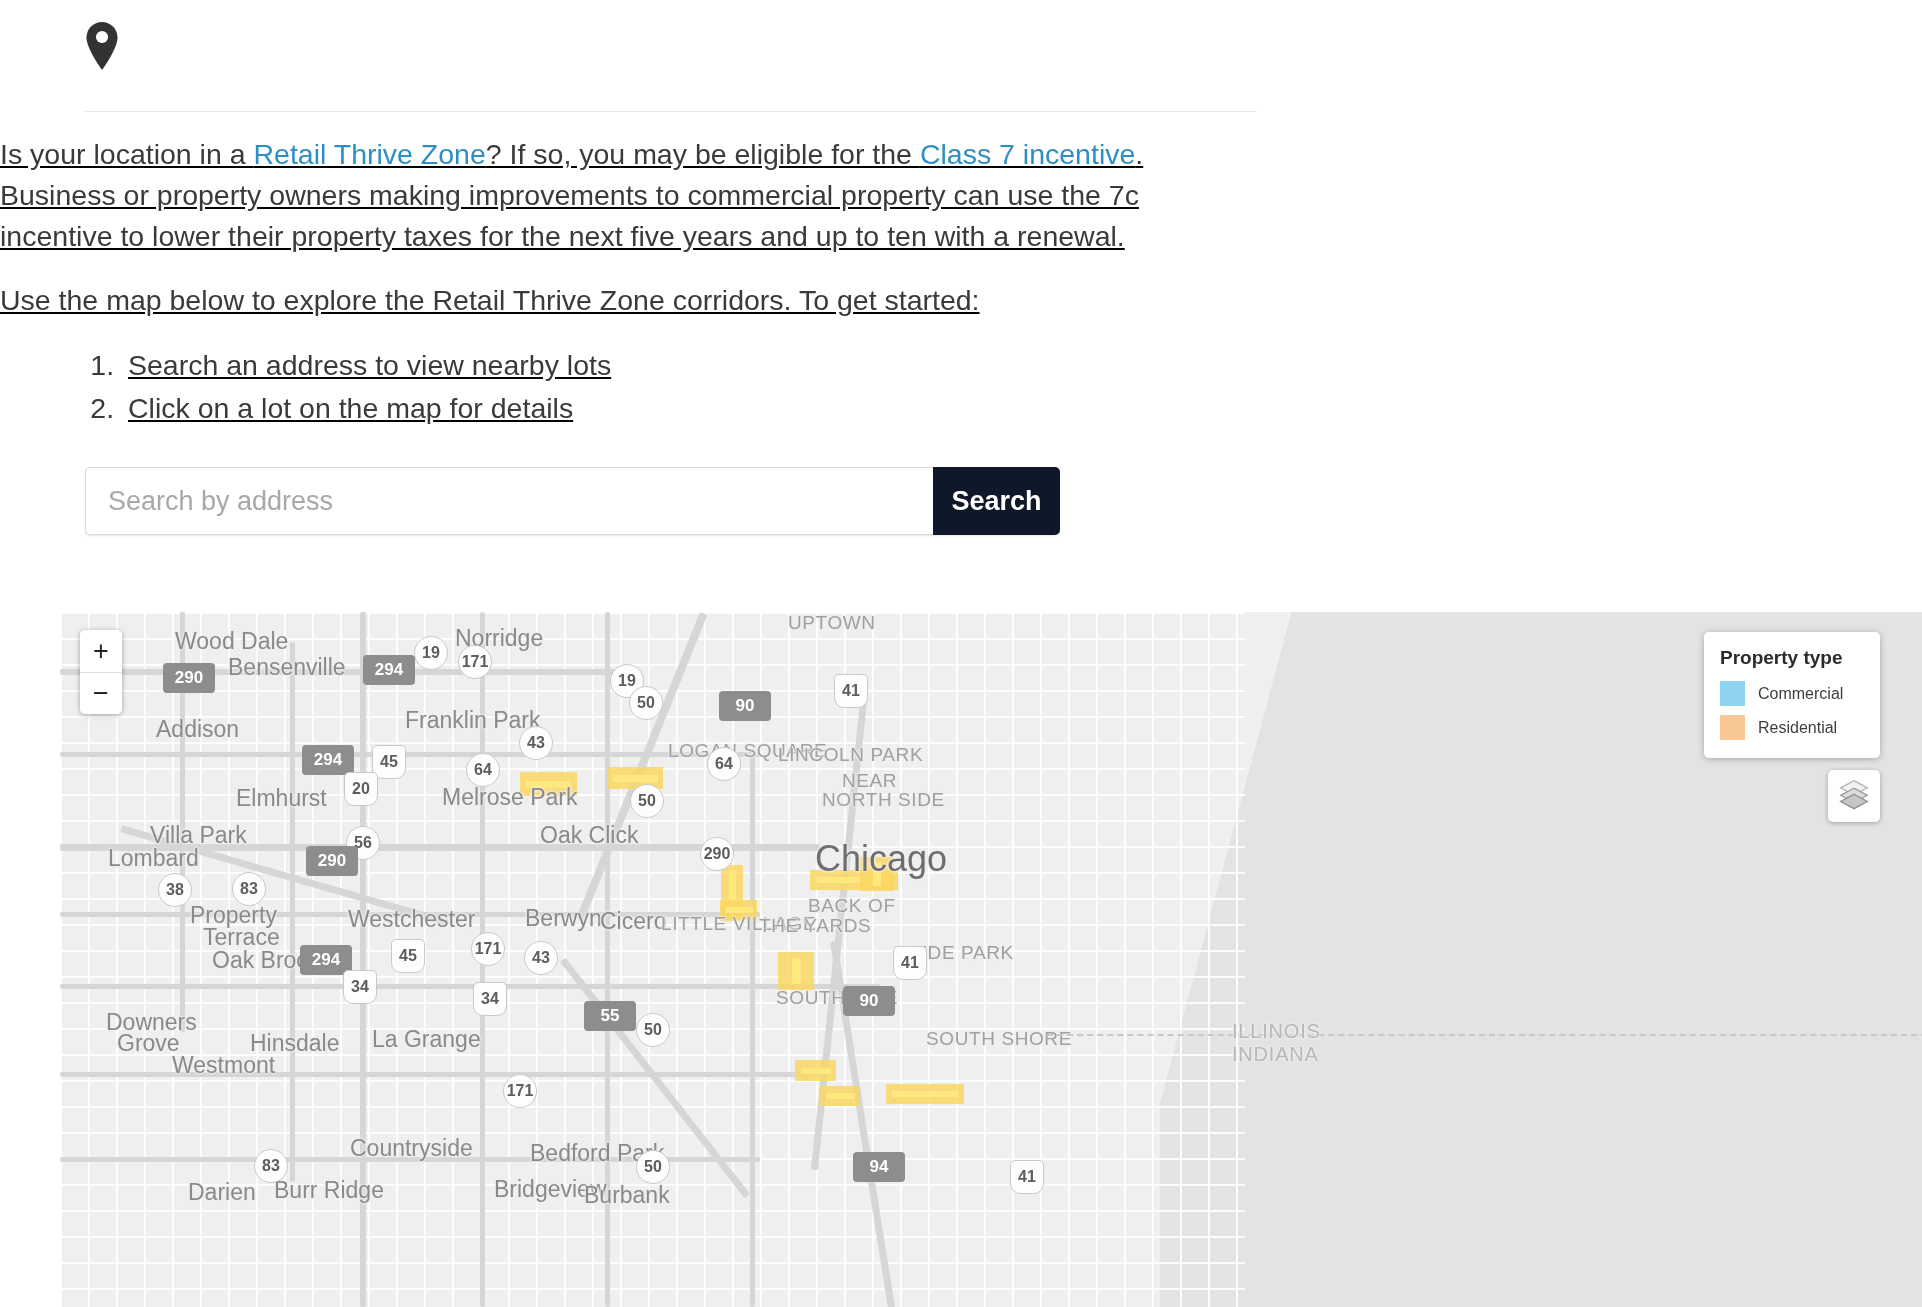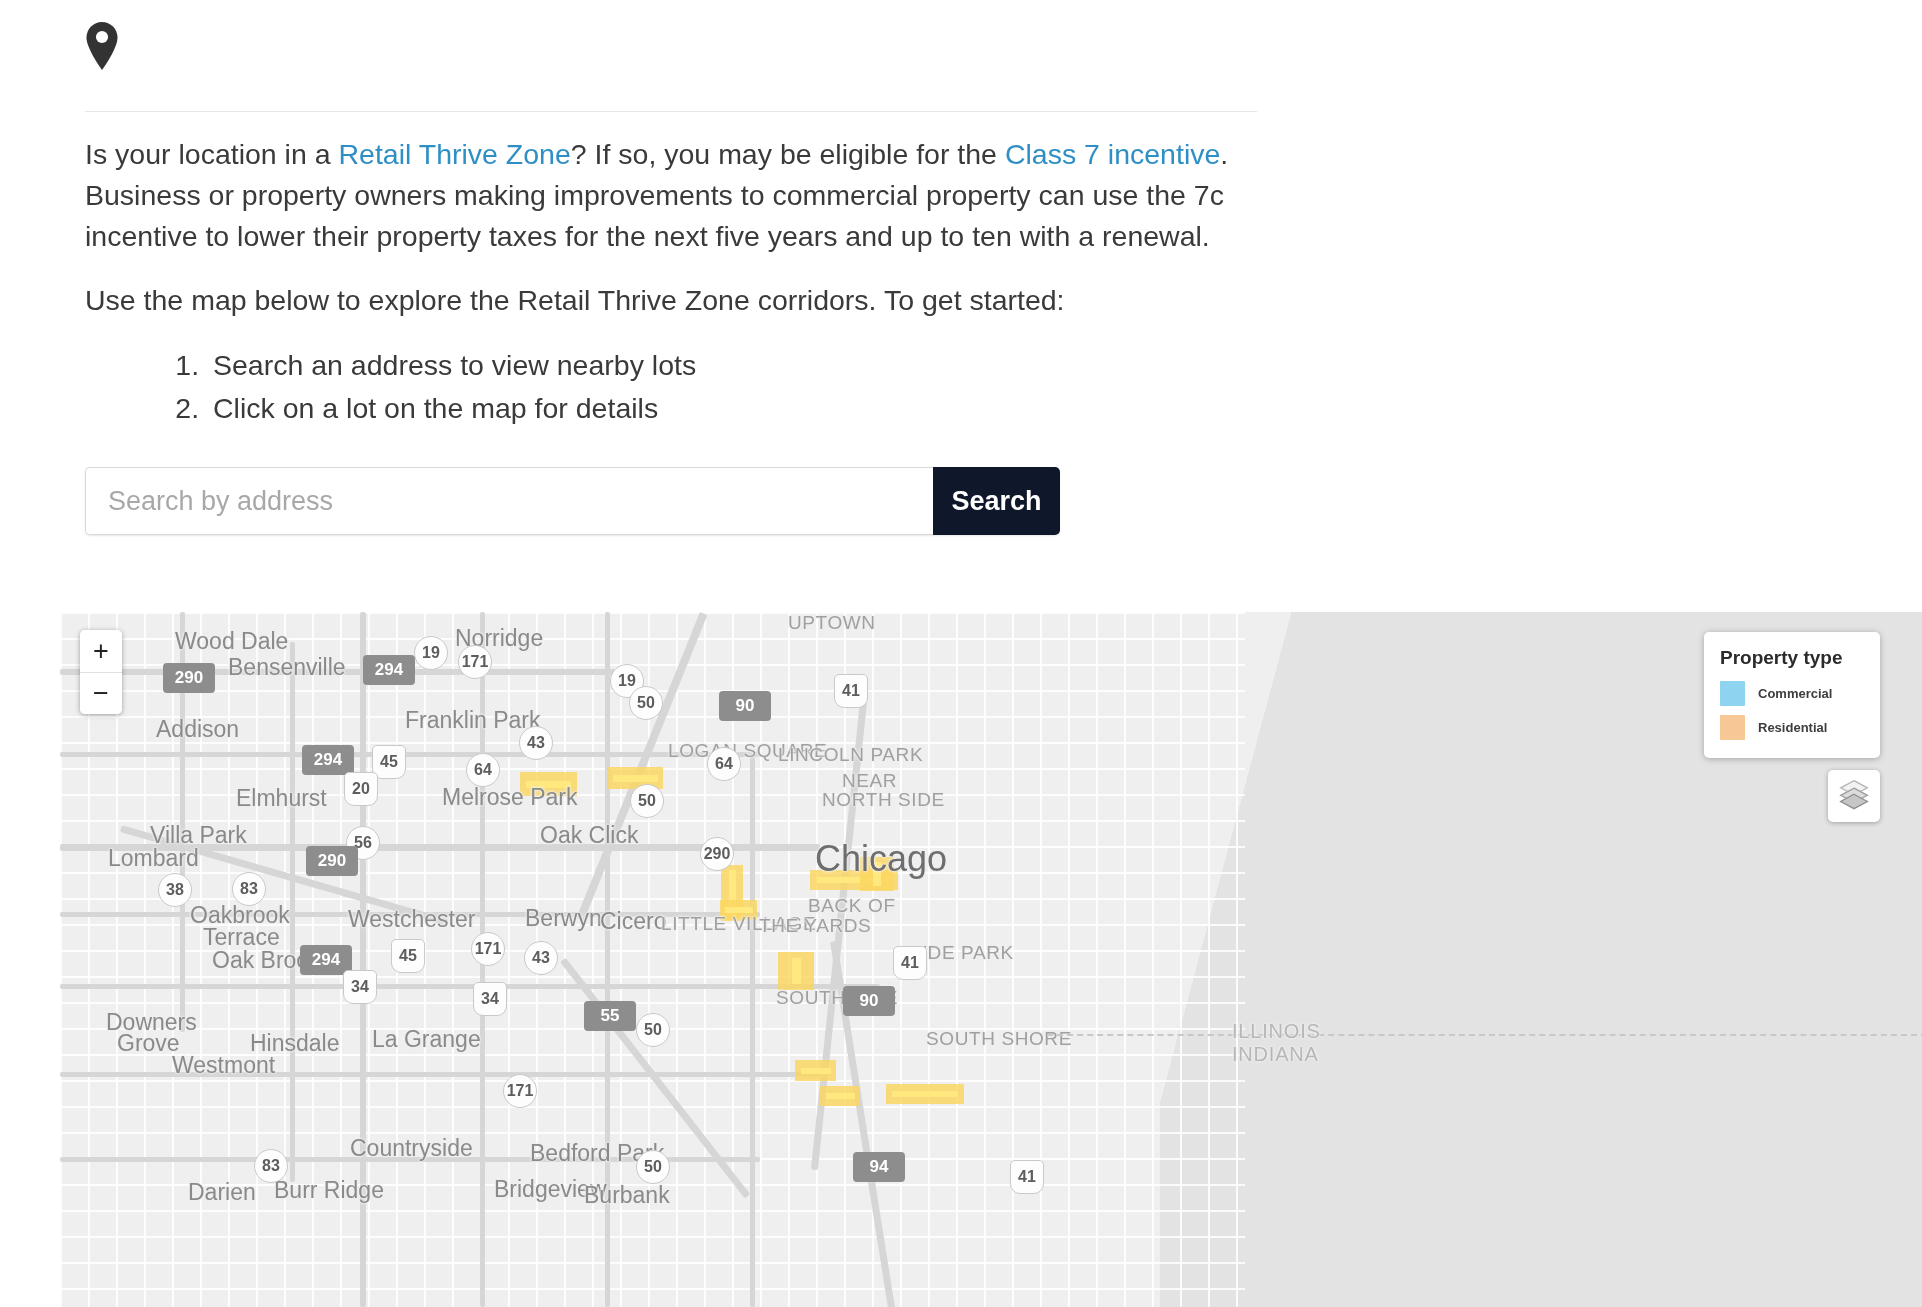--- a/index.html
+++ b/index.html
@@ -30,21 +30,21 @@
   .pin-icon { flex: 0 0 auto; display:block; }
 
   .title-divider {
     margin: 30px 0 0 0;
     width: 1172px;
     height: 1px;
     background: #e7e7e7;
   }
 
   
-  .content { padding-left: 85px; padding-top: 22px; }
+  .content { padding-top: 22px; text-decoration: underline; }
   .para {
     font-size: 28.5px;
     line-height: 41px;
     color: #3a3a3a;
     max-width: 1180px;
     margin: 0 0 23px 0;
     font-weight: 400;
   }
   .para a { color: #2e8fc4; text-decoration: none; }
 
@@ -221,21 +221,21 @@
   .legend-title {
     font-size: 19px; font-weight: 700; color: #2b2b2b;
     margin-bottom: 12px;
     font-family: "Liberation Sans", sans-serif;
   }
   .legend-row {
     display: flex; align-items: center; gap: 13px;
     margin-top: 9px;
   }
   .legend-swatch { width: 25px; height: 25px; flex: 0 0 auto; border-radius:1px; }
-  .legend-label { font-size: 13px; color: #3d3d3d; font-weight: bold; }
+  .legend-label { font-size: 16px; color: #3d3d3d; }
 
   .layers-btn {
     position: absolute;
     right: 42px; top: 158px;
     width: 52px; height: 52px;
     background: #fff;
     border-radius: 5px;
     box-shadow: 0 1px 5px rgba(0,0,0,0.3);
     display: flex; align-items: center; justify-content: center;
     cursor: pointer;
@@ -399,21 +399,21 @@
         <div class="mlabel city" style="left:168px;top:42px;">Bensenville</div>
         <div class="mlabel city" style="left:395px;top:13px;">Norridge</div>
         <div class="mlabel city" style="left:345px;top:95px;">Franklin Park</div>
         <div class="mlabel city" style="left:96px;top:104px;">Addison</div>
         <div class="mlabel city" style="left:176px;top:173px;">Elmhurst</div>
         <div class="mlabel city" style="left:382px;top:172px;">Melrose Park</div>
         <div class="mlabel city" style="left:90px;top:210px;">Villa Park</div>
         <div class="mlabel city" style="left:48px;top:233px;">Lombard</div>
         <div class="mlabel city" style="left:480px;top:210px;">Oak Click</div>
         <div class="mlabel big" style="left:755px;top:226px;">Chicago</div>
-        <div class="mlabel city" style="left:130px;top:290px;">Oakbrook</div>
+        <div class="mlabel city" style="left:130px;top:290px;">Property</div>
         <div class="mlabel city" style="left:143px;top:312px;">Terrace</div>
         <div class="mlabel city" style="left:152px;top:335px;">Oak Brook</div>
         <div class="mlabel city" style="left:288px;top:294px;">Westchester</div>
         <div class="mlabel city" style="left:465px;top:293px;">Berwyn</div>
         <div class="mlabel city" style="left:540px;top:296px;">Cicero</div>
         <div class="mlabel city" style="left:46px;top:397px;">Downers</div>
         <div class="mlabel city" style="left:57px;top:418px;">Grove</div>
         <div class="mlabel city" style="left:190px;top:418px;">Hinsdale</div>
         <div class="mlabel city" style="left:112px;top:440px;">Westmont</div>
         <div class="mlabel city" style="left:312px;top:414px;">La Grange</div>

